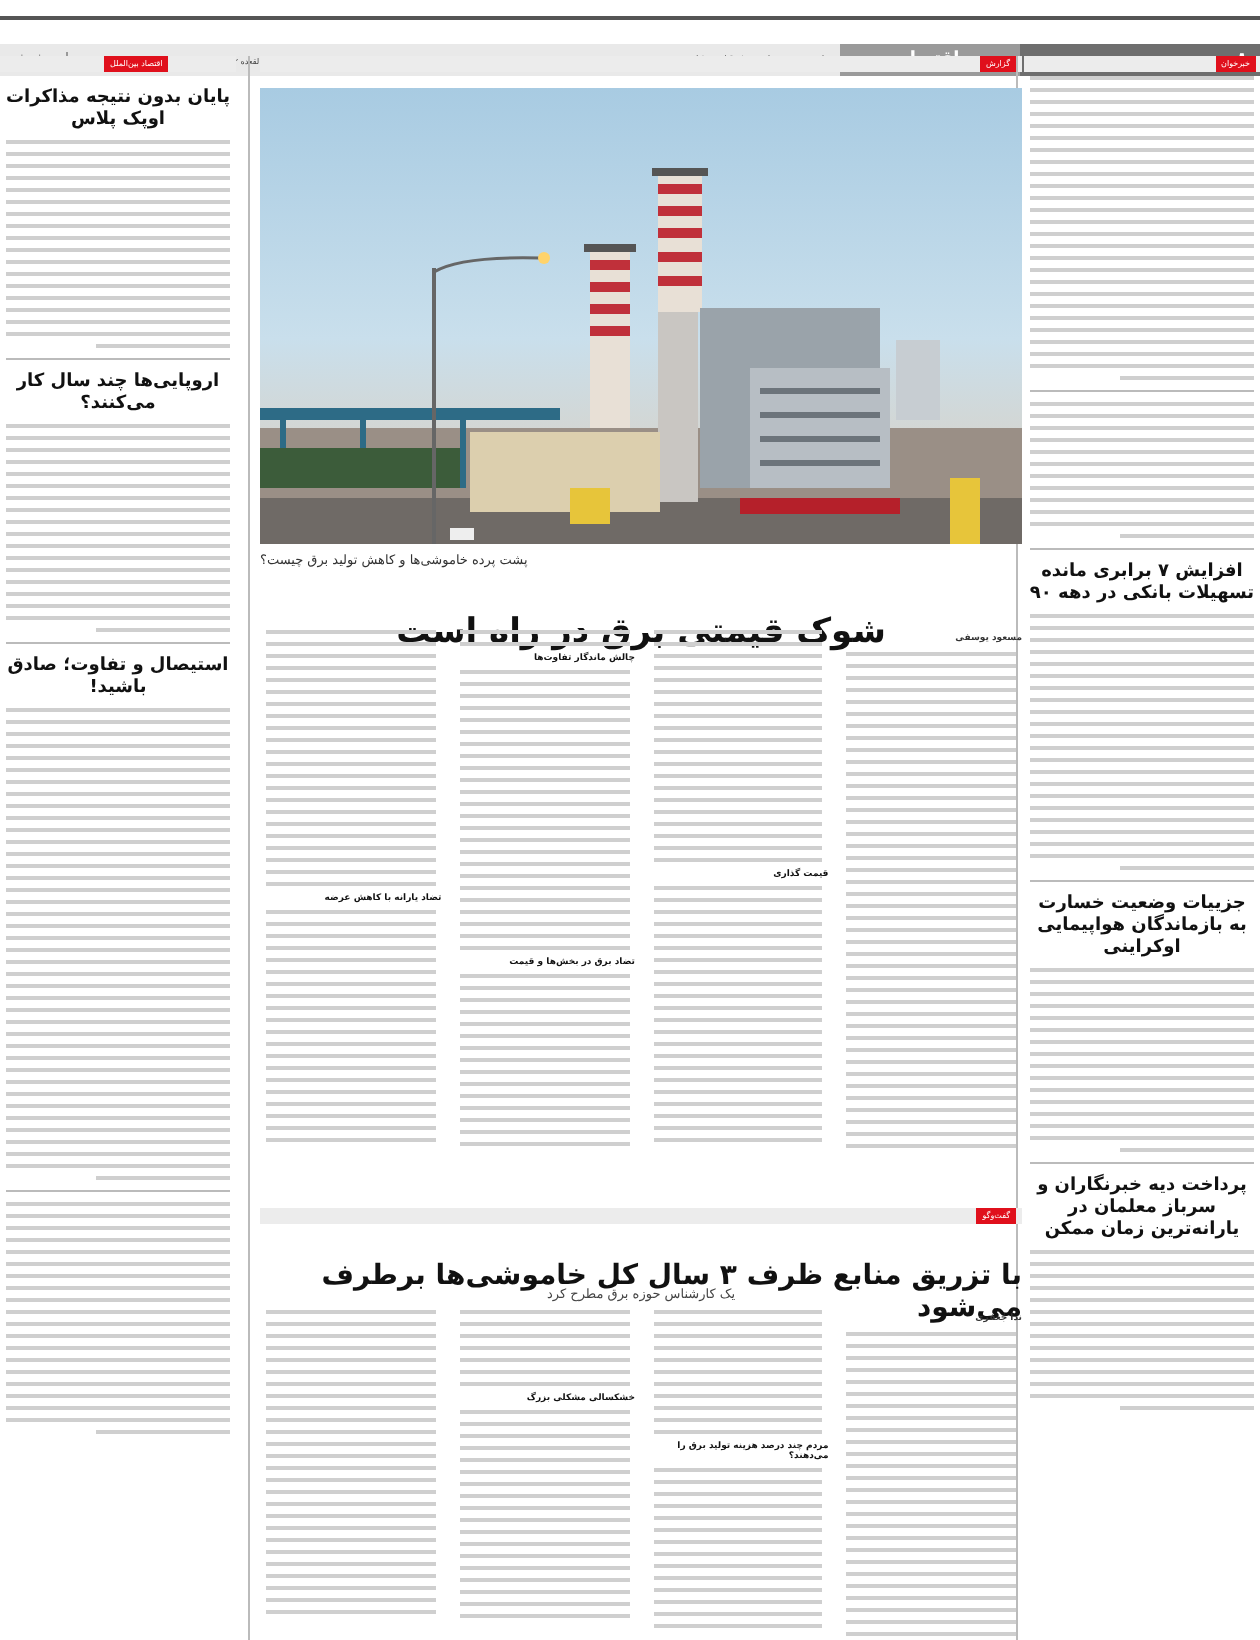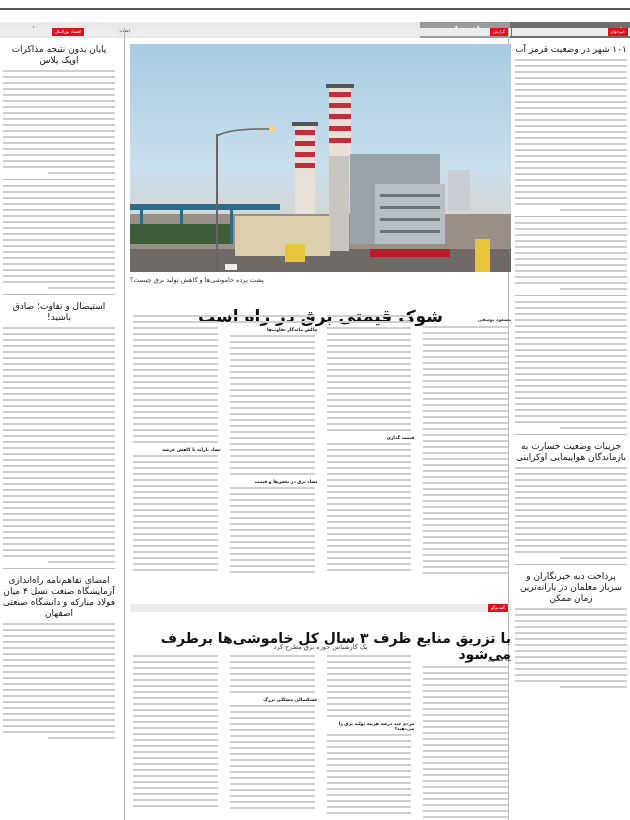--- a/index.html
+++ b/index.html
@@ -12,21 +12,21 @@
 .mh-date .sep{width:1px;height:8px;background:#999;margin:0 6px;}
 .mh-email{flex:0 0 90px;background:#e9e9e9;font-size:4.5px;color:#333;display:flex;align-items:center;justify-content:flex-end;padding-right:6px;}
 .mh-section{flex:0 0 90px;background:#9a9a9a;color:#fff;font-size:9px;font-weight:bold;display:flex;align-items:center;justify-content:center;}
 .mh-page{flex:1;background:#6e6e6e;color:#fff;font-size:10px;font-weight:bold;display:flex;align-items:center;justify-content:flex-end;padding-right:6px;}
 .band{position:absolute;top:28px;height:8px;background:#ececec;}
 .tag{position:absolute;top:28px;height:8px;background:#e0101c;color:#fff;font-size:4px;line-height:8px;padding:0 3px;}
 .col{position:absolute;overflow:hidden;}
 .col-right{left:512px;top:38px;width:118px;height:782px;}
 .col-left{left:0;top:38px;width:118px;height:782px;}
 .vrule{position:absolute;top:28px;width:1px;height:792px;background:#bbb;}
-.h1{font-size:9px;font-weight:normal;text-align:center;line-height:11px;margin:6px 2px 4px;color:#111;}
+.h1{font-size:9px;font-weight:bold;text-align:center;line-height:11px;margin:6px 2px 4px;color:#111;}
 .hr{height:1px;background:#bbb;margin:5px 3px;}
 .lines{padding:0 3px;}
 .lines span{display:block;height:2px;background:#cfcfcf;margin:0 0 4px 0;}
 .lines span.short{width:60%;margin-right:0;margin-left:auto;}
 .photo{position:absolute;left:130px;top:44px;width:381px;height:228px;overflow:hidden;background:linear-gradient(#a8cbe2 0%,#c9dfec 55%,#d8d2c8 85%,#9c8f82 100%);}
 .subhead{position:absolute;left:130px;top:276px;width:381px;text-align:left;font-size:6.5px;color:#333;}
 .headline{position:absolute;left:130px;top:290px;width:381px;text-align:center;font-size:17px;font-weight:bold;color:#111;margin-top:16px;}
 .mid-cols{position:absolute;left:130px;top:315px;width:381px;height:262px;display:flex;gap:6px;direction:rtl;}
 .mid-cols .c{flex:1;overflow:hidden;}
 .byline{font-size:4.5px;font-weight:bold;color:#333;margin:2px 0 4px;}
@@ -56,21 +56,20 @@
 <div class="tag" style="right:2px;">خبرخوان</div>
 <div class="band" style="left:130px;width:381px;"></div>
 <div class="tag" style="right:122px;">گزارش</div>
 <div class="band" style="left:0;width:118px;"></div>
 <div class="tag" style="left:52px;">اقتصاد بین‌الملل</div>
 
 <div class="vrule" style="left:124px;"></div>
 <div class="vrule" style="left:508px;"></div>
 
 <div class="col col-right" id="rightCol">
-    <div class="h1">۱۰۱ شهر در وضعیت قرمز آب</div>
     <div class="lines">
       <span></span>
       <span></span>
       <span></span>
       <span></span>
       <span></span>
       <span></span>
       <span></span>
       <span></span>
       <span></span>
@@ -101,20 +100,21 @@
       <span></span>
       <span></span>
       <span></span>
       <span></span>
       <span></span>
       <span></span>
       <span></span>
       <span class="short"></span>
     </div>
     <div class="hr"></div>
+    <div class="h1">افزایش ۷ برابری مانده تسهیلات بانکی در دهه ۹۰</div>
     <div class="lines">
       <span></span>
       <span></span>
       <span></span>
       <span></span>
       <span></span>
       <span></span>
       <span></span>
       <span></span>
       <span></span>
@@ -188,20 +188,21 @@
       <span></span>
       <span></span>
       <span></span>
       <span></span>
       <span></span>
       <span></span>
       <span></span>
       <span class="short"></span>
     </div>
     <div class="hr"></div>
+    <div class="h1">اروپایی‌ها چند سال کار می‌کنند؟</div>
     <div class="lines">
       <span></span>
       <span></span>
       <span></span>
       <span></span>
       <span></span>
       <span></span>
       <span></span>
       <span></span>
       <span></span>
@@ -253,21 +254,20 @@
       <span></span>
       <span></span>
       <span></span>
       <span></span>
       <span></span>
       <span></span>
       <span></span>
       <span class="short"></span>
     </div>
     <div class="hr"></div>
-    <div class="h1">امضای تفاهم‌نامه راه‌اندازی آزمایشگاه صنعت نسل ۴ میان فولاد مبارکه و دانشگاه صنعتی اصفهان</div>
     <div class="lines">
       <span></span>
       <span></span>
       <span></span>
       <span></span>
       <span></span>
       <span></span>
       <span></span>
       <span></span>
       <span></span>

